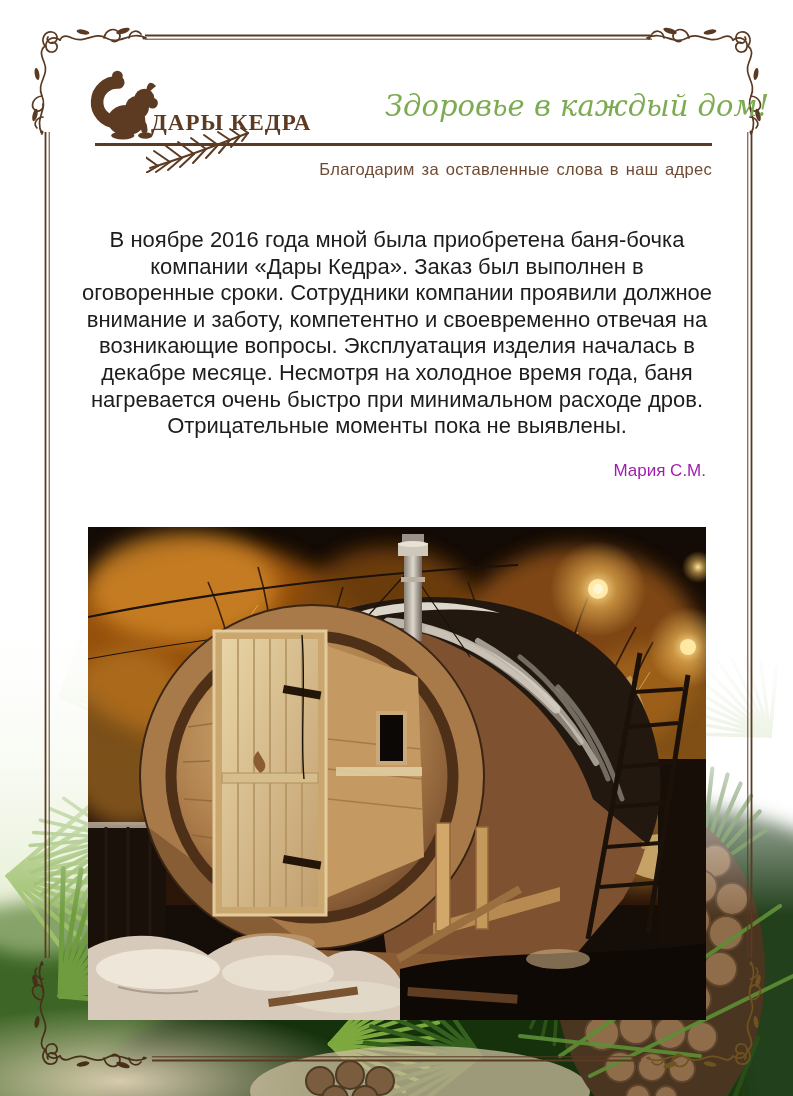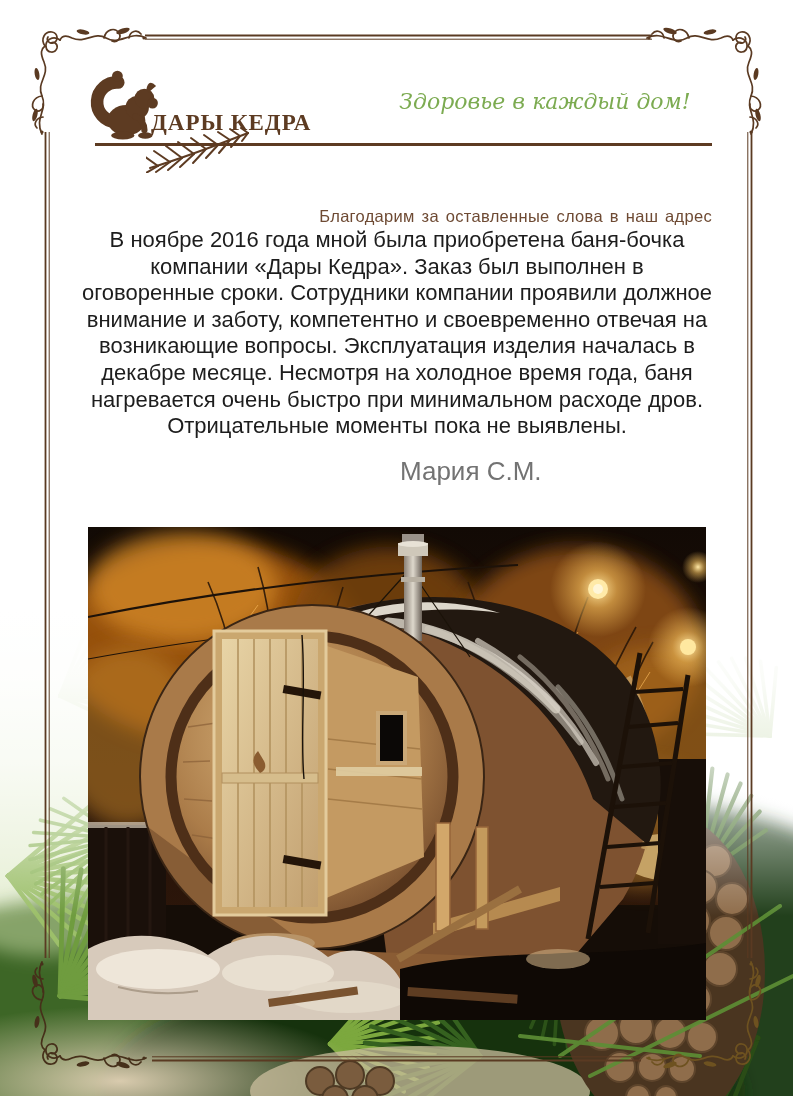--- a/index.html
+++ b/index.html
@@ -13,28 +13,28 @@
       rgba(255,255,255,.75) 55%,rgba(255,255,255,.38) 78%,rgba(255,255,255,0) 100%);}
   
   #frame{left:0;top:0;width:793px;height:1096px;z-index:3;pointer-events:none;}
   
   #squirrel{left:76px;top:60px;width:90px;height:88px;z-index:4;}
   #brand{left:151px;top:110px;z-index:4;font-family:"Liberation Serif",serif;
     font-weight:bold;font-size:23px;letter-spacing:1px;color:#5d3b22;white-space:nowrap;}
   #sprig{left:146px;top:127px;width:110px;height:46px;z-index:5;}
   #logo-rule{left:95px;top:143px;width:617px;height:3px;background:#5d3b22;z-index:4;}
   #tagline{left:385px;top:89px;width:320px;text-align:center;z-index:4;
-    font-family:"DejaVu Serif",serif;font-style:italic;font-size:22px;color:#7cab51;white-space:nowrap;}
+    font-family:"DejaVu Serif",serif;font-style:italic;font-size:29px;color:#7cab51;white-space:nowrap;}
   #subtitle{left:200px;top:160px;width:512px;text-align:right;z-index:4;
-    font-size:16.5px;color:#6e4a33;letter-spacing:.3px;word-spacing:2px;margin-top:47px;}
+    font-size:16.5px;color:#6e4a33;letter-spacing:.3px;word-spacing:2px;}
   
   #review{left:81px;top:227px;width:632px;z-index:4;text-align:center;
     font-size:22px;line-height:26.6px;color:#1d1d1d;}
-  #signature{left:400px;top:458px;width:306px;text-align:left;z-index:4;
-    font-size:26px;line-height:26px;color:#737373;}
+  #signature{left:400px;top:458px;width:306px;text-align:right;z-index:4;
+    font-size:17px;line-height:26px;color:#a21caf;}
   
   #photo{left:88px;top:527px;width:618px;height:493px;z-index:5;display:block;}
 </style>
 </head>
 <body>
 
 <div class="page">
 
   <svg width="0" height="0" style="position:absolute">
     <defs>

